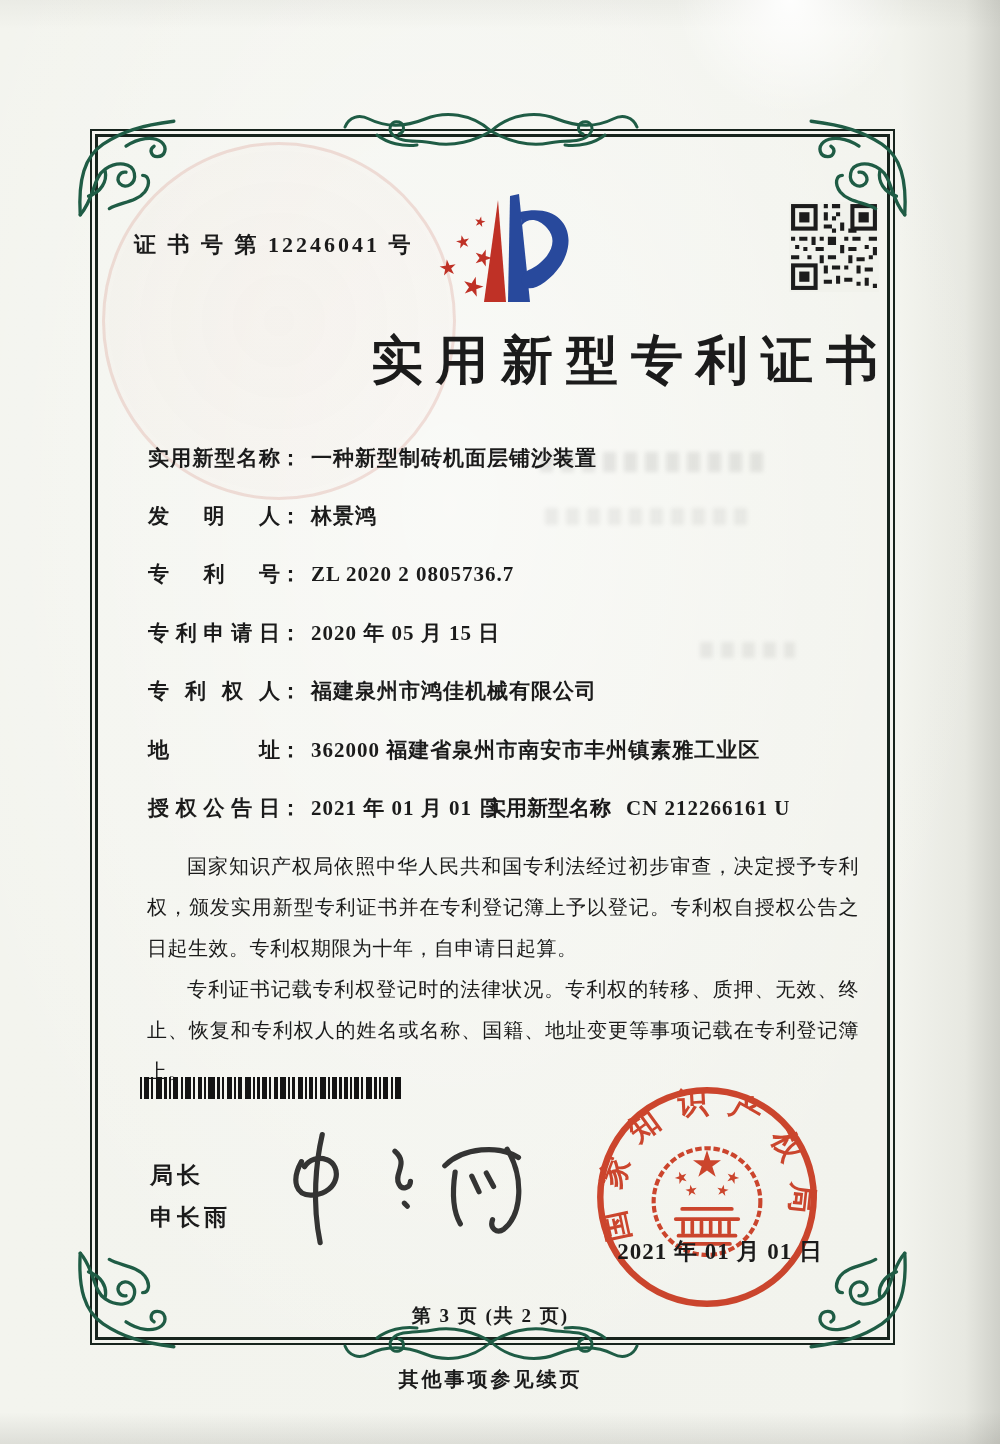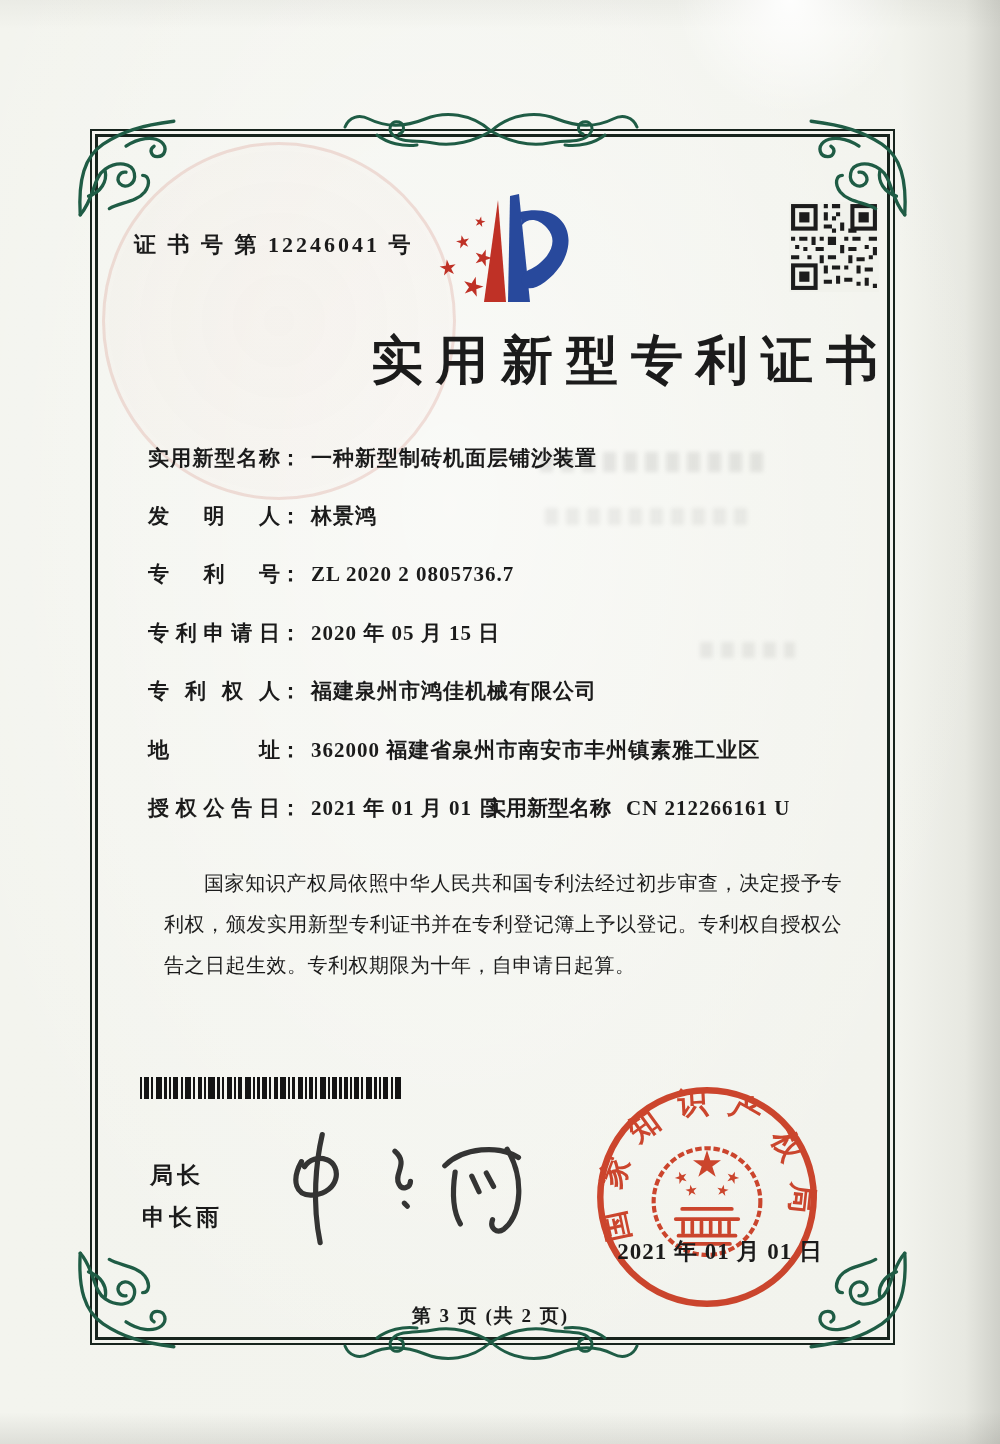--- a/index.html
+++ b/index.html
@@ -68,25 +68,25 @@
   .flabel{display:inline-block;width:132px;text-align:justify;text-align-last:justify;vertical-align:bottom;}
   .colon{display:inline-block;}
   .fvalue{margin-left:10px;letter-spacing:1px;}
   .fgroup2{position:absolute;left:337px;top:0;white-space:nowrap;}
   .fgroup2 .flabel{width:110px;}
   
   .body-text{
     position:absolute;left:147px;top:846px;width:712px;z-index:2;
     font-size:20px;line-height:41px;letter-spacing:.5px;text-align:justify;
   }
-  .body-text p{margin:17px;text-indent:2em;}
+  .body-text p{margin:0;text-indent:2em;}
   
   .barcode{position:absolute;left:140px;top:1077px;z-index:2;}
   .director-title{position:absolute;left:150px;top:1160px;font-size:23px;font-weight:600;letter-spacing:4px;z-index:2;}
-  .director-name{position:absolute;left:142px;top:1202px;font-size:23px;font-weight:600;letter-spacing:4px;z-index:2;font-family:Liberation Serif, serif;}
+  .director-name{position:absolute;left:150px;top:1202px;font-size:23px;font-weight:600;letter-spacing:4px;z-index:2;font-family:Liberation Serif, serif;}
   .signature{position:absolute;left:262px;top:1118px;z-index:2;}
   .seal{position:absolute;left:592px;top:1082px;z-index:3;mix-blend-mode:multiply;opacity:.93;}
   .issue-date{
     position:absolute;left:600px;top:1236px;width:240px;text-align:center;
     font-size:23px;font-weight:700;letter-spacing:1px;z-index:4;
   }
   .page-indicator{
     position:absolute;left:90px;top:1303px;width:801px;text-align:center;
     font-size:19px;font-weight:600;letter-spacing:2px;z-index:2;
   }
@@ -227,20 +227,21 @@
     <div class="frow fr6">
       <span class="flabel">授权公告日</span><span class="colon">：</span><span class="fvalue">2021 年 01 月 01 日</span>
       <span class="fgroup2">
         <span class="flabel">实用新型名称</span><span class="colon">：</span><span class="fvalue">CN 212266161 U</span>
       </span>
     </div>
   </div>
 
   <div class="body-text">
     <p>国家知识产权局依照中华人民共和国专利法经过初步审查，决定授予专利权，颁发实用新型专利证书并在专利登记簿上予以登记。专利权自授权公告之日起生效。专利权期限为十年，自申请日起算。</p>
+    <p>专利证书记载专利权登记时的法律状况。专利权的转移、质押、无效、终止、恢复和专利权人的姓名或名称、国籍、地址变更等事项记载在专利登记簿上。</p>
   </div>
 
   <svg class="barcode" width="262" height="22" viewBox="0 0 262 22">
     <line x1="0" y1="11" x2="262" y2="11" stroke="#141414" stroke-width="22" stroke-dasharray="2 2 5 2 2 3 6 2 3 2 2 2 5 3 2 2 6 2 2 3 4 2 2 2 7 2 3 2 2 3 5 2 2 2 4 3 6 2 2 2 3 2 5 2 2 3 4 2 6 2 2 2 3 3 5 2 2 2 4 2 2 3 6 2 2 2 5 2 3 2 4 2"></line>
   </svg>
 
   <div class="director-title">局长</div>
   <div class="director-name">申长雨</div>
 
   <svg class="signature" width="270" height="135" viewBox="0 0 260 130">
@@ -278,14 +279,15 @@
       <path d="M91,149 h68"></path>
       <path d="M99,152 v12 M109,152 v12 M119,152 v12 M129,152 v12 M139,152 v12 M149,152 v12"></path>
       <path d="M94,167 h62"></path>
       <path d="M100,176 h50"></path>
     </g>
   </svg>
 
   <div class="issue-date">2021 年 01 月 01 日</div>
 
   <div class="page-indicator">第 3 页 (共 2 页)</div>
+  <div class="continuation">其他事项参见续页</div>
 
 </div>
 
 </body></html>

